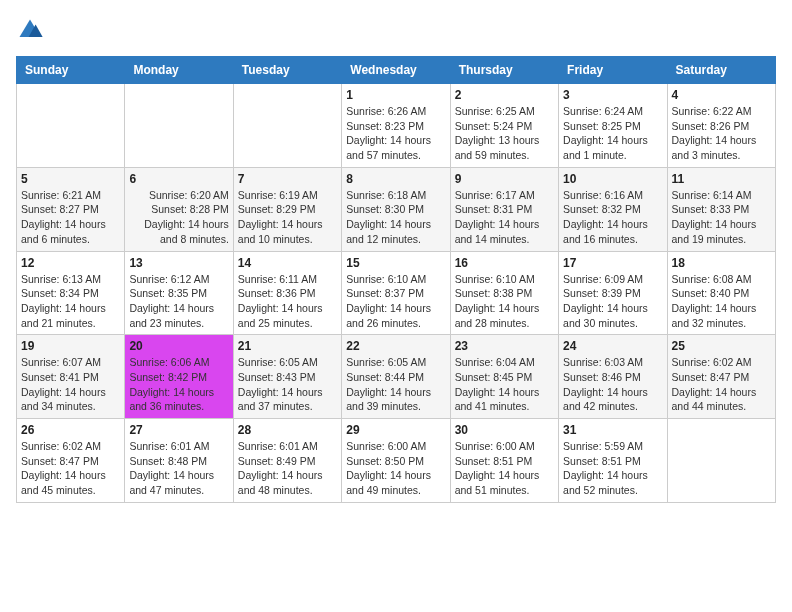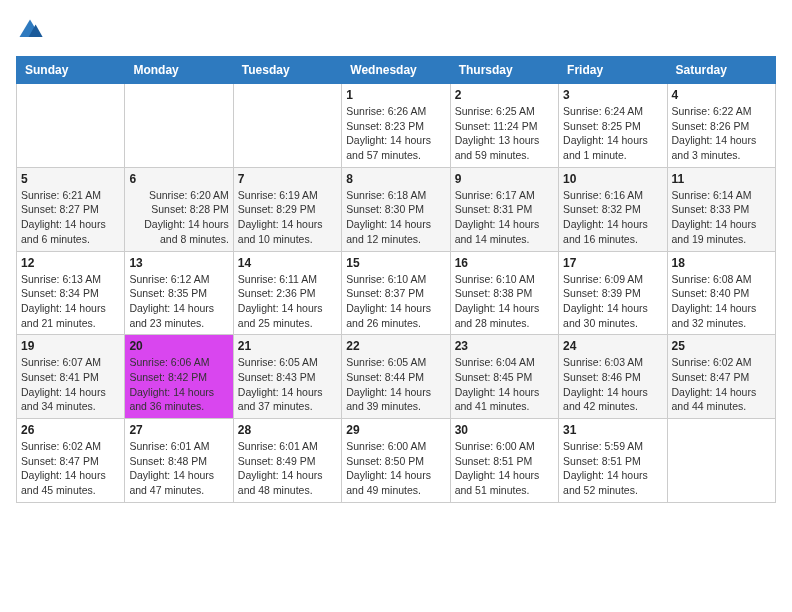--- a/index.html
+++ b/index.html
@@ -120,21 +120,21 @@
         <td class="empty-cell"></td>
         <td>
           <div class="day-number">1</div>
           <div class="day-info" style="white-space: pre-line;">Sunrise: 6:26 AM
 Sunset: 8:23 PM
 Daylight: 14 hours and 57 minutes.</div>
         </td>
         <td>
           <div class="day-number">2</div>
           <div class="day-info" style="white-space: pre-line;">Sunrise: 6:25 AM
-Sunset: 11:24 PM
+Sunset: 5:24 PM
 Daylight: 13 hours and 59 minutes.</div>
         </td>
         <td>
           <div class="day-number">3</div>
           <div class="day-info" style="white-space: pre-line;">Sunrise: 6:24 AM
 Sunset: 8:25 PM
 Daylight: 14 hours and 1 minute.</div>
         </td>
         <td>
           <div class="day-number">4</div>
@@ -196,21 +196,21 @@
         </td>
         <td>
           <div class="day-number">13</div>
           <div class="day-info" style="white-space: pre-line;">Sunrise: 6:12 AM
 Sunset: 8:35 PM
 Daylight: 14 hours and 23 minutes.</div>
         </td>
         <td>
           <div class="day-number">14</div>
           <div class="day-info" style="white-space: pre-line;">Sunrise: 6:11 AM
-Sunset: 2:36 PM
+Sunset: 8:36 PM
 Daylight: 14 hours and 25 minutes.</div>
         </td>
         <td>
           <div class="day-number">15</div>
           <div class="day-info" style="white-space: pre-line;">Sunrise: 6:10 AM
 Sunset: 8:37 PM
 Daylight: 14 hours and 26 minutes.</div>
         </td>
         <td>
           <div class="day-number">16</div>

